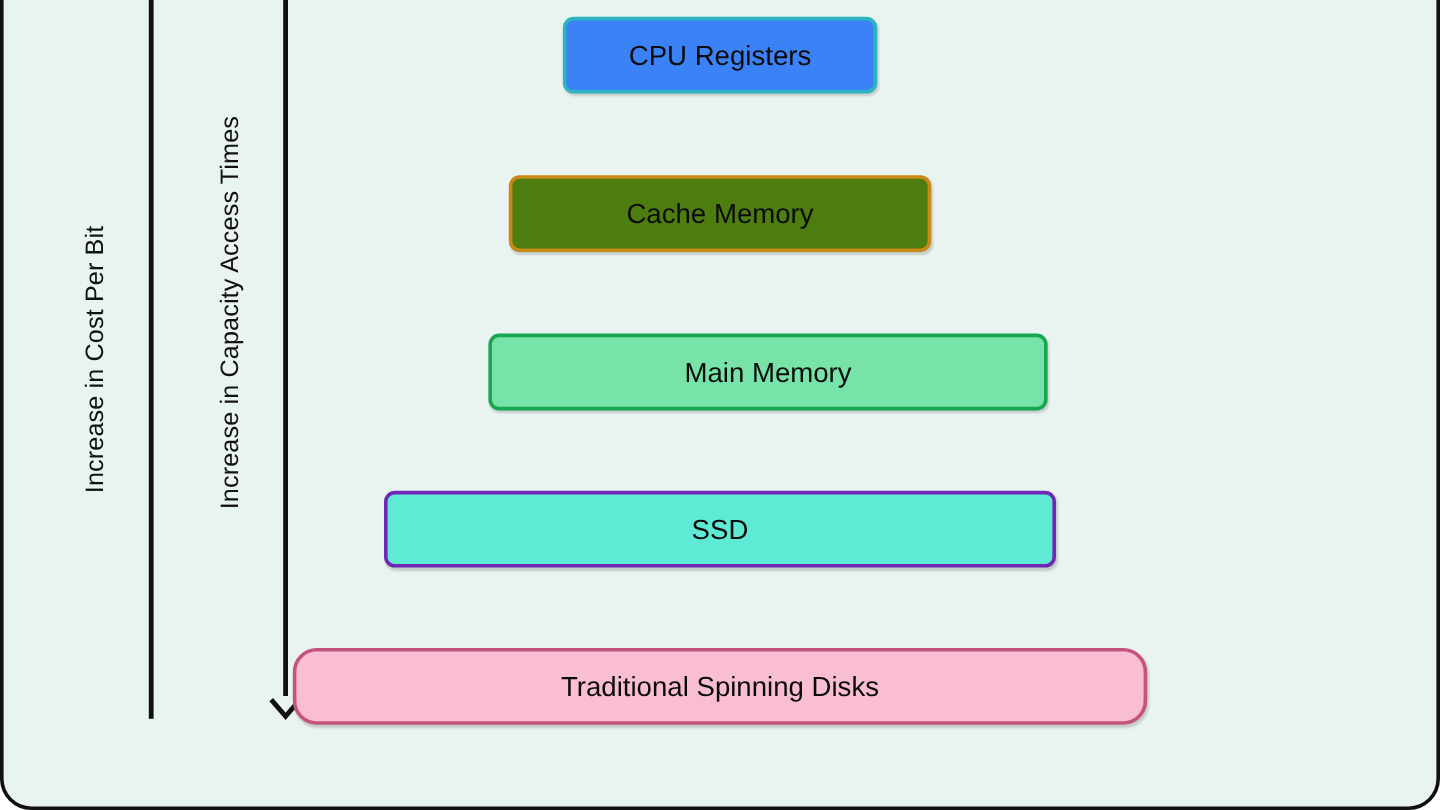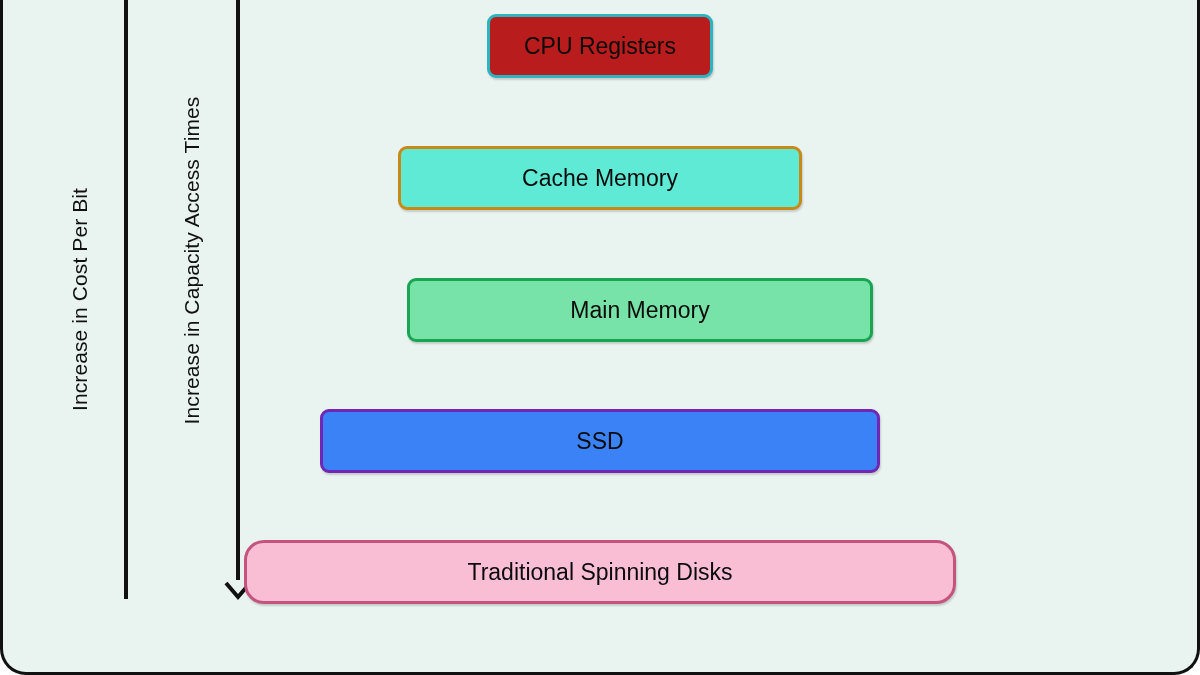--- a/index.html
+++ b/index.html
@@ -107,29 +107,29 @@
 
   <div id="cost-axis-line" style="background: rgb(17, 17, 17);"></div>
   <div id="cost-axis-label">Increase in Cost Per Bit</div>
 
   <div id="capacity-axis-line" style="background: rgb(17, 17, 17);"></div>
   <svg id="capacity-axis-arrowhead" viewBox="0 0 30 30" xmlns="http://www.w3.org/2000/svg">
     <path d="M 3 11 L 15 25 L 27 11" fill="none" stroke="#111111" stroke-width="4" stroke-linecap="butt" stroke-linejoin="miter"></path>
   </svg>
   <div id="capacity-axis-label">Increase in Capacity Access Times</div>
 
-  <div class="tier" id="tier-0" style="width: 226px; top: 14px; background: #b91c1c; border-color: rgb(44, 181, 192);">
+  <div class="tier" id="tier-0" style="width: 262px; top: 14px; background: #3b82f6; border-color: rgb(44, 181, 192);">
     <span>CPU Registers</span>
   </div>
-  <div class="tier" id="tier-1" style="width: 404px; top: 146px; background: #5eead4; border-color: rgb(201, 138, 21);">
+  <div class="tier" id="tier-1" style="width: 352px; top: 146px; background: #4d7c0f; border-color: rgb(201, 138, 21);">
     <span>Cache Memory</span>
   </div>
   <div class="tier" id="tier-2" style="width: 466px; top: 278px; background: rgb(120, 227, 168); border-color: rgb(24, 166, 81); margin-left: 40px;">
     <span>Main Memory</span>
   </div>
-  <div class="tier" id="tier-3" style="width: 560px; top: 409px; background: #3b82f6; border-color: rgb(113, 38, 181); align-items: center;">
+  <div class="tier" id="tier-3" style="width: 560px; top: 409px; background: #5eead4; border-color: rgb(113, 38, 181); align-items: center;">
     <span>SSD</span>
   </div>
   <div class="tier" id="tier-4" style="width: 712px; top: 540px; background: rgb(249, 190, 211); border-color: rgb(196, 84, 125); border-radius: 20px;">
     <span>Traditional Spinning Disks</span>
   </div>
 
 </div>
 
 </body></html>

